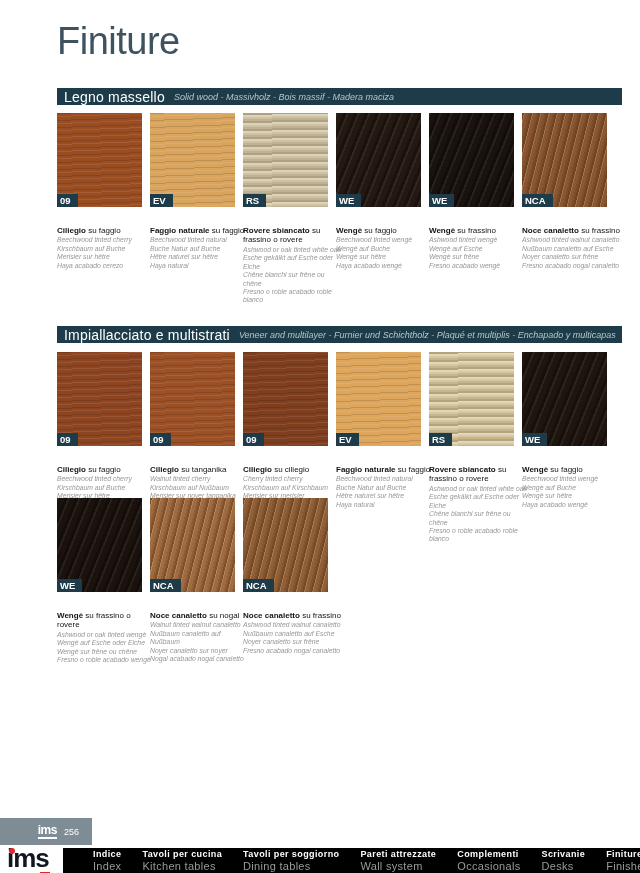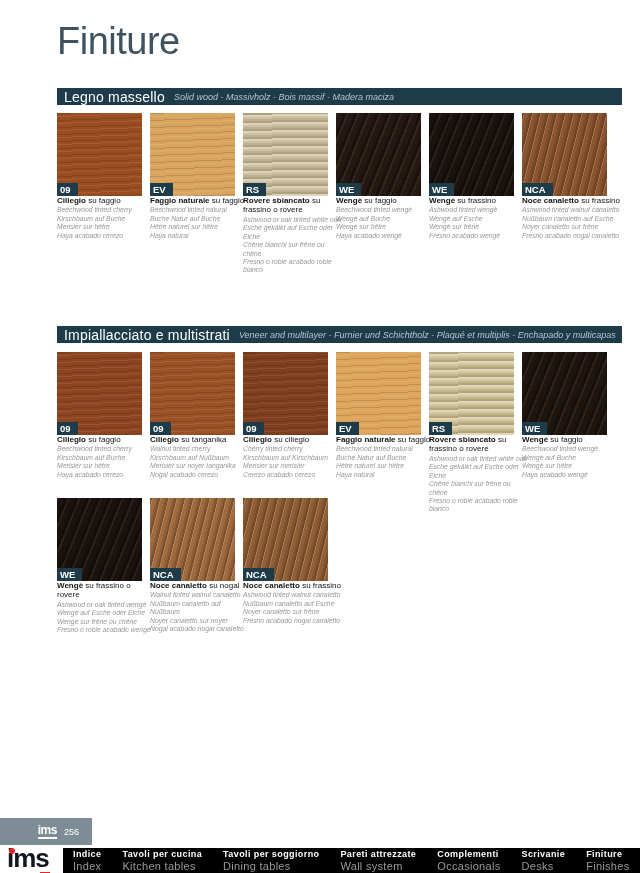--- a/index.html
+++ b/index.html
@@ -15,38 +15,38 @@
   
   .secbar{position:absolute;left:57px;width:558px;height:17px;background:var(--teal);
     display:flex;align-items:center;padding-left:7px;gap:9px;white-space:nowrap;overflow:hidden}
   #bar1{top:88px}#bar2{top:326px}
   .secbar .t{font-size:14px;color:#fff;letter-spacing:.2px}
   .secbar .s{font-size:9px;font-style:italic;color:#b6c5cc}
   
   .grid{position:absolute;left:57px;width:566px;display:flex;flex-wrap:wrap;column-gap:8px;row-gap:8px}
   #grid1{top:113px}#grid2{top:352px}
   .card{width:85px;height:138px}
-  .sw{width:85px;height:83px;position:relative;background:var(--wood,#888)}
+  .sw{width:85px;height:94px;position:relative;background:var(--wood,#888)}
   .sw::after{content:"";position:absolute;inset:0;pointer-events:none}
   .grain-h::after{background:repeating-linear-gradient(178deg,rgba(0,0,0,.13) 0 1px,transparent 1px 3px,rgba(255,255,255,.09) 3px 4px,transparent 4px 7px)}
   .grain-sh::after{background:repeating-linear-gradient(179deg,rgba(92,74,36,.28) 0 2px,rgba(255,255,255,.28) 2px 4px,transparent 4px 6px,rgba(92,74,36,.14) 6px 8px)}
   .grain-d::after{background:repeating-linear-gradient(112deg,rgba(255,255,255,.06) 0 2px,transparent 2px 7px,rgba(0,0,0,.28) 7px 10px)}
   .grain-sd::after{background:repeating-linear-gradient(104deg,rgba(66,38,15,.38) 0 2px,rgba(255,233,200,.2) 2px 3px,transparent 3px 6px,rgba(66,38,15,.18) 6px 8px)}
   .badge{position:absolute;left:0;bottom:0;background:var(--teal);color:#fff;font-size:9.5px;font-weight:700;line-height:1;padding:2px 7px 2px 3px;z-index:2}
-  .fname{margin-top:0;width:98px;font-size:8px;line-height:1.18;color:#141414}
+  .fname{margin-top:19px;width:98px;font-size:8px;line-height:1.18;color:#141414}
   .fname b{font-weight:700}
   .fdesc{margin-top:1px;width:98px;font-size:6.8px;line-height:1.24;font-style:italic;color:#969696}
   
   .graytab{position:absolute;left:0;top:818px;width:92px;height:27px;background:#7d8c95;
     display:flex;align-items:center;justify-content:flex-end;gap:7px;padding-right:13px;box-sizing:border-box}
   .mini-logo{color:#fff;font-weight:700;font-size:12px;line-height:1;letter-spacing:-.5px}
   .mini-logo::after{content:"";display:block;height:1.5px;background:#fff;margin-top:1px}
   .pagenum{color:#fff;font-size:9px}
   .blackbar{position:absolute;left:63px;top:848px;width:577px;height:25px;background:#000;
-    display:flex;align-items:center;padding-left:10px;box-sizing:border-box;gap:21px;white-space:nowrap}
+    display:flex;align-items:center;padding-left:30px;box-sizing:border-box;gap:21px;white-space:nowrap}
   .nav-it{color:#fff;font-weight:700;font-size:9px;letter-spacing:.4px;line-height:1.2}
   .nav-en{color:#9a9a9a;font-size:11px;letter-spacing:.3px;line-height:1.1}
   .biglogo{position:absolute;left:7px;top:845px;font-weight:700;font-size:26px;letter-spacing:-1px;color:#12161f;line-height:1}
   .biglogo .reddot{position:absolute;left:2px;top:2.5px;width:6px;height:6px;border-radius:50%;background:var(--red)}
   .biglogo .redmark{position:absolute;right:-1px;bottom:-3px;width:10px;height:2px;background:var(--red)}
 </style>
 </head>
 <body style="--teal: #1d3b49; --red: #e5242b;">
 
 <div class="titlerow">

